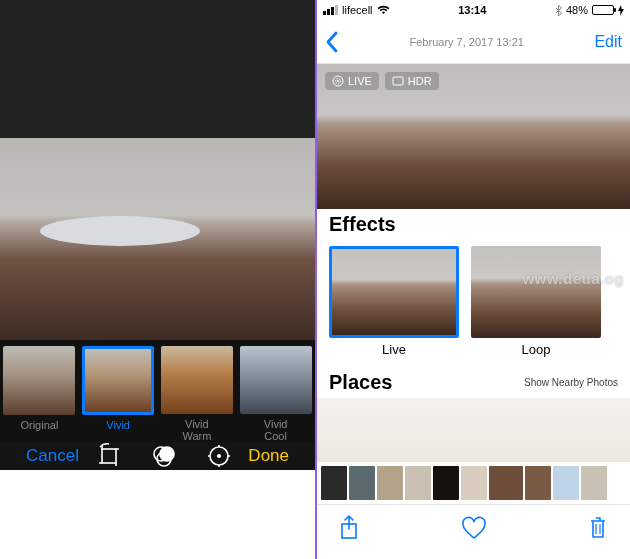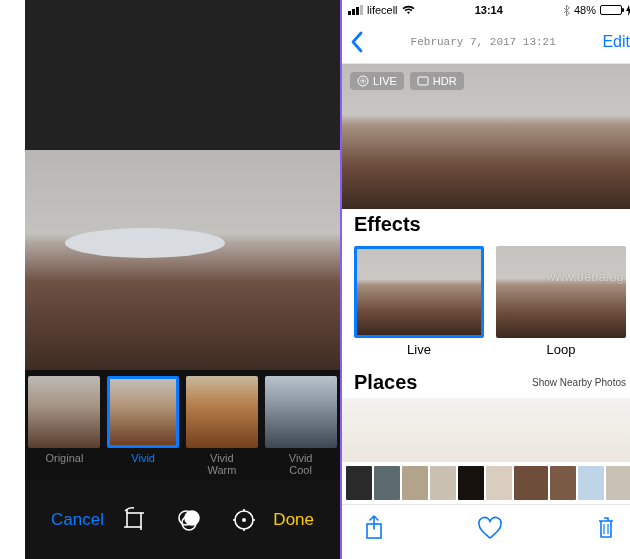--- a/index.html
+++ b/index.html
@@ -7,22 +7,22 @@
     width: 630px; height: 559px;
     font-family: -apple-system, "Helvetica Neue", Arial, sans-serif;
     background: #fff; position: relative; overflow: hidden;
     font-size: 13px;
   }
   .splitter {
     display: flex; width: 630px; height: 559px;
   }
   
   .left {
-    width: 315px; height: 559px; background: #1a1a1a;
-    display: flex; flex-direction: column; margin-left: 25px;
+    width: 315px; height: 470px; background: #1a1a1a;
+    display: flex; flex-direction: column;
   }
   .left-top {
     height: 150px; background: #222;
   }
   .left-photo-main {
     height: 220px; position: relative;
     background: linear-gradient(#b9b7b3 0%, #c3c2bf 38%, #b2a7a0 42%, #6e5143 60%, #3f2c22 100%);
   }
   .left-photo-main .geyser {
     position:absolute; left:40px; top:78px; width:160px; height:30px;
@@ -72,21 +72,21 @@
   .signal i:nth-child(3){height:8px} .signal i:nth-child(4){height:10px;background:#bbb}
   .battery { width:22px; height:10px; border:1px solid #000; border-radius:2px; position:relative; }
   .battery::after { content:""; position:absolute; right:-3px; top:2px; width:2px; height:4px; background:#000; border-radius:1px; }
   .battery-fill { height:100%; width:48%; background:#000; }
   .navbar {
     height:44px; display:flex; align-items:center; justify-content:space-between;
     padding:0 8px; border-bottom:1px solid #e5e5e5;
   }
   .nav-title { text-align:center; flex:1; }
   .nav-title .loc { font-size:15px; font-weight:500; color:#000; }
-  .nav-title .date { font-size:11px; color:#888; margin-top:1px;font-family:Liberation Mono, monospace; }
+  .nav-title .date { font-size:11px; color:#888; margin-top:1px; }
   .nav-edit { color:#0a7bff; font-size:16px; }
   .right-photo {
     height:145px; position:relative; overflow:hidden;
     background: linear-gradient(#bfbdb9 0%, #c8c6c2 35%, #a79283 42%, #6c4d3d 70%, #3d2a1f 100%);
   }
   .badges { position:absolute; left:8px; top:8px; display:flex; gap:6px; }
   .badge {
     background:rgba(130,130,130,0.55); color:#fff; font-size:11px; font-weight:500;
     padding:3px 7px; border-radius:4px; display:flex; align-items:center; gap:4px;
   }
@@ -114,22 +114,23 @@
     height:42px; display:flex; padding:3px 4px; gap:2px; align-items:center;
   }
   .thumbstrip .th { height:34px; width:26px; border-radius:1px; }
   .bottombar {
     height:46px; border-top:1px solid #e5e5e5; display:flex; align-items:center;
     justify-content:space-between; padding:0 22px;
   }
   .blue { color:#0a7bff; }
   .watermark {
     position:absolute; right:6px; top:270px; color:rgba(255,255,255,0.55);
-    font-size:12px; letter-spacing:0.5px; writing-mode: horizontal-tb;
+    font-size:15px; letter-spacing:0.5px; writing-mode: horizontal-tb;
     text-shadow:0 0 2px rgba(0,0,0,0.3);
+    font-weight:bold;
   }
 </style>
 </head>
 <body>
 
 <div class="splitter">
 
   <div class="left">
     <div class="left-top"></div>
     <div class="left-photo-main">

